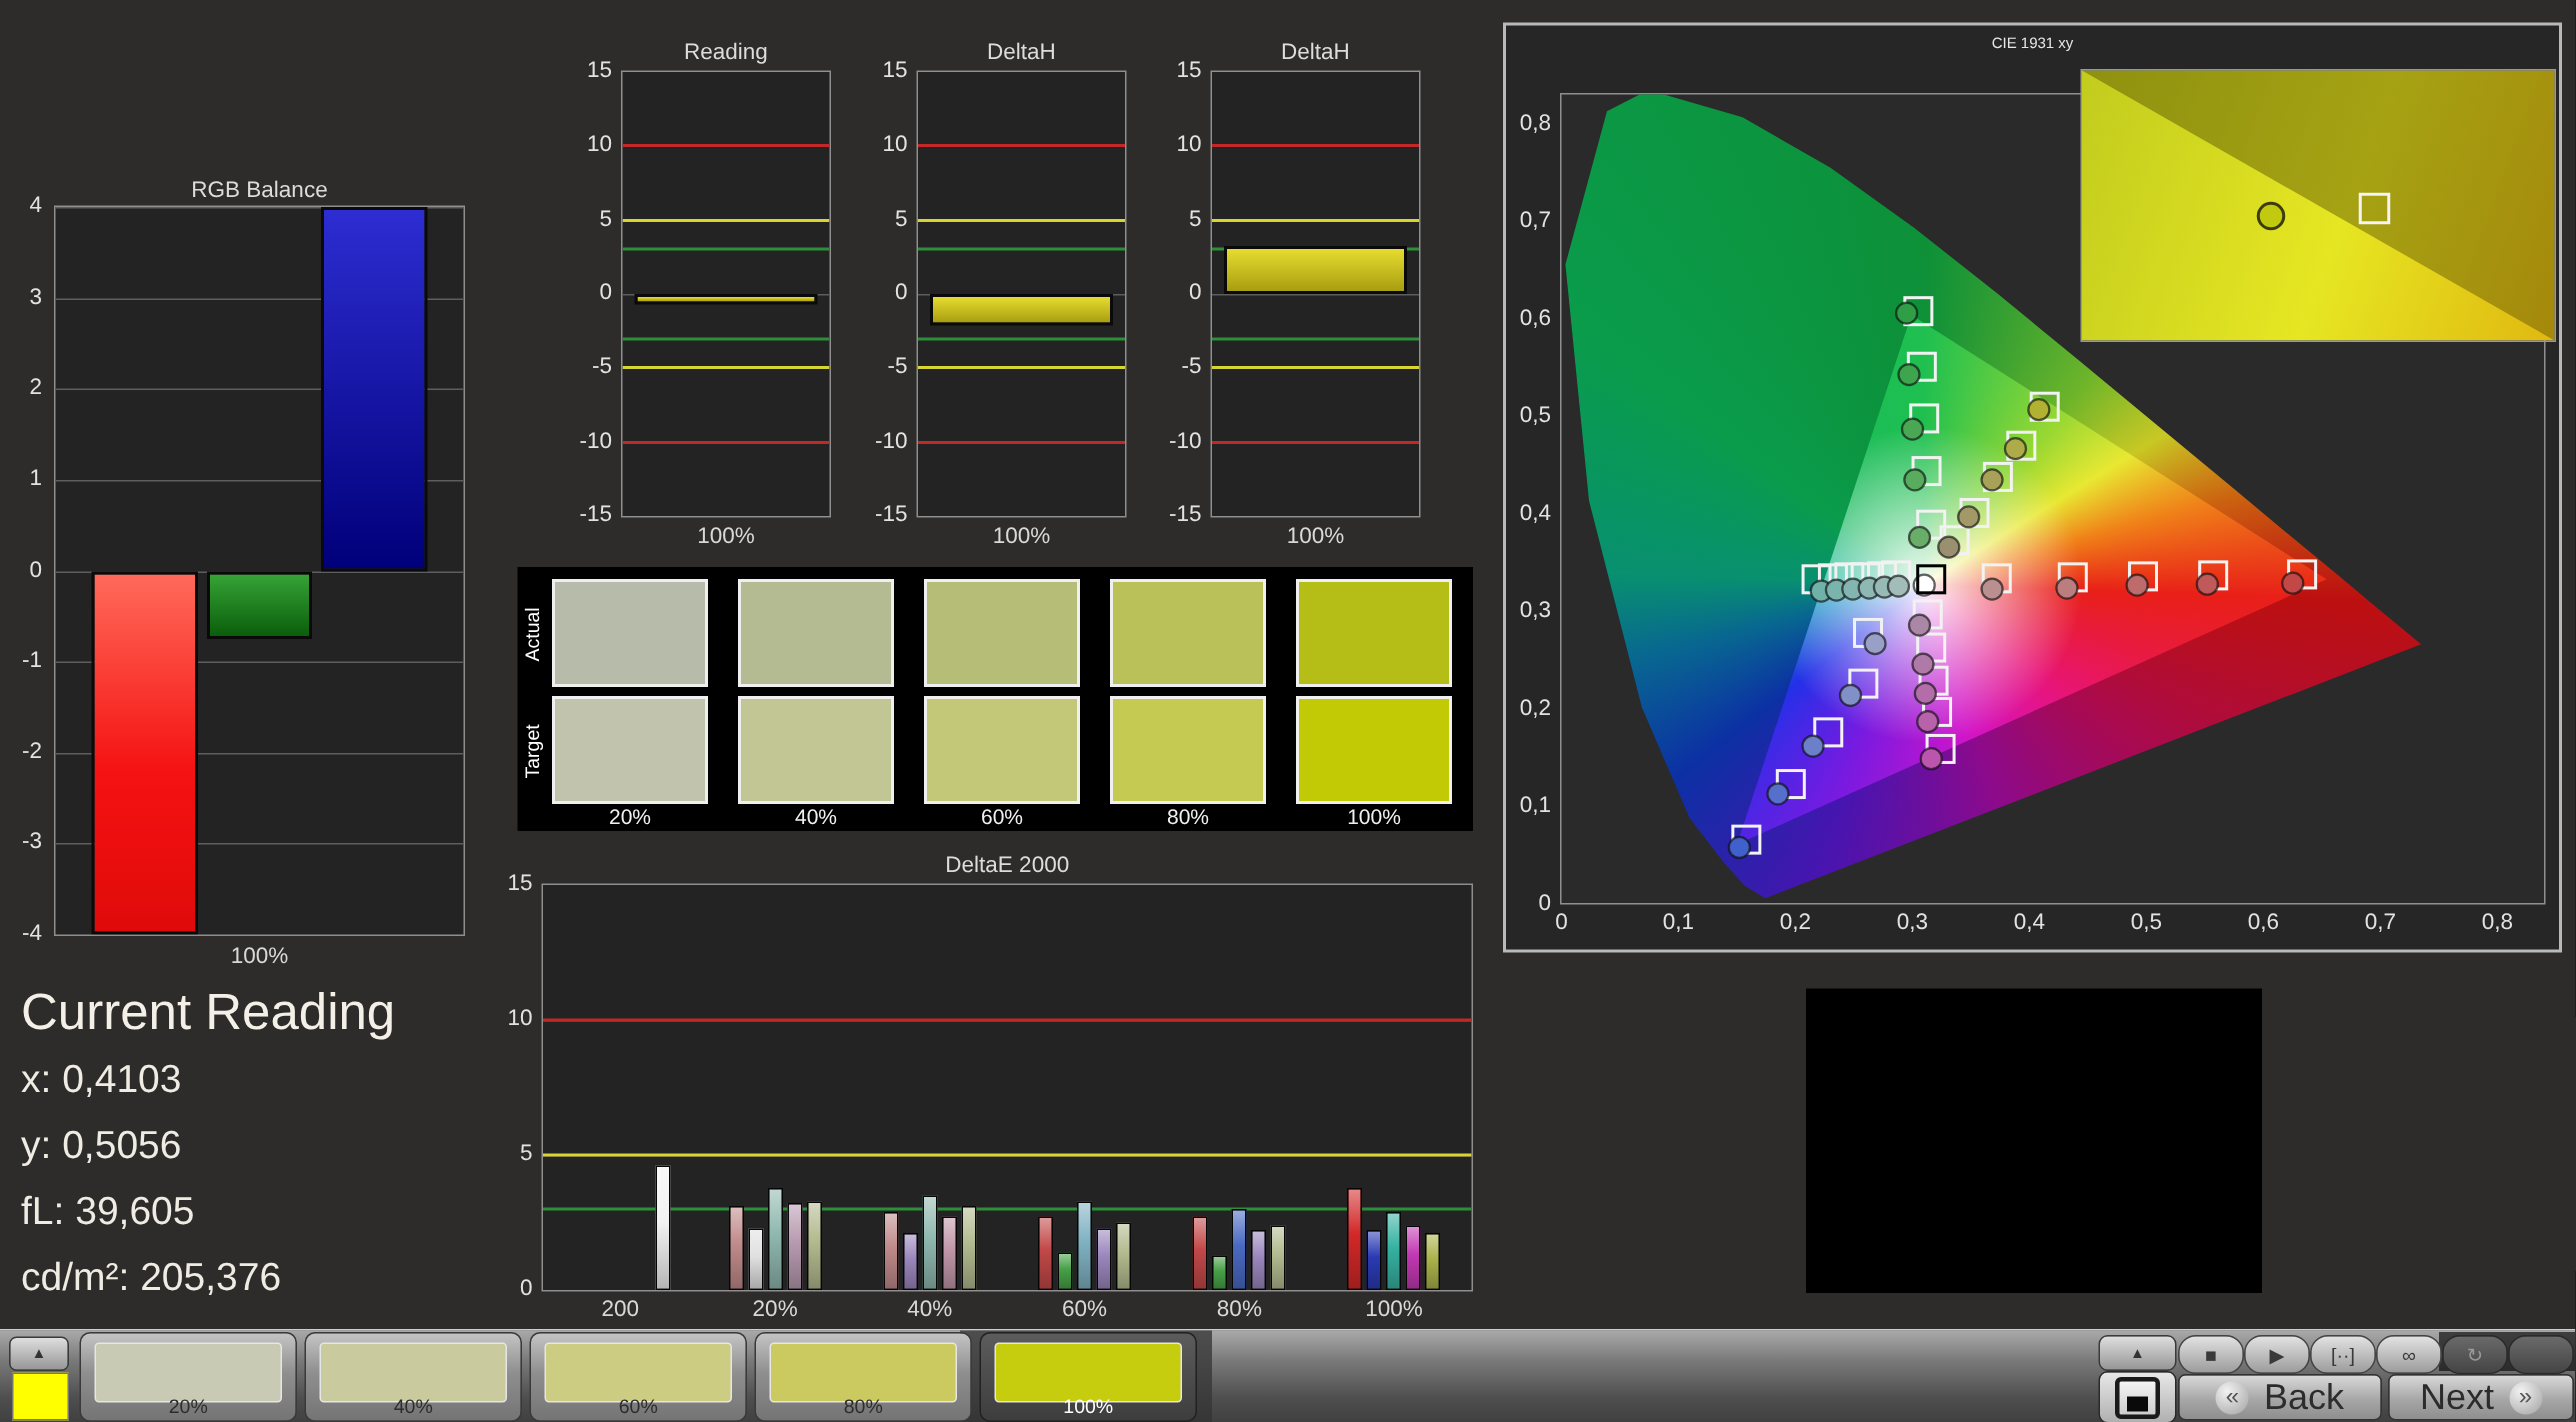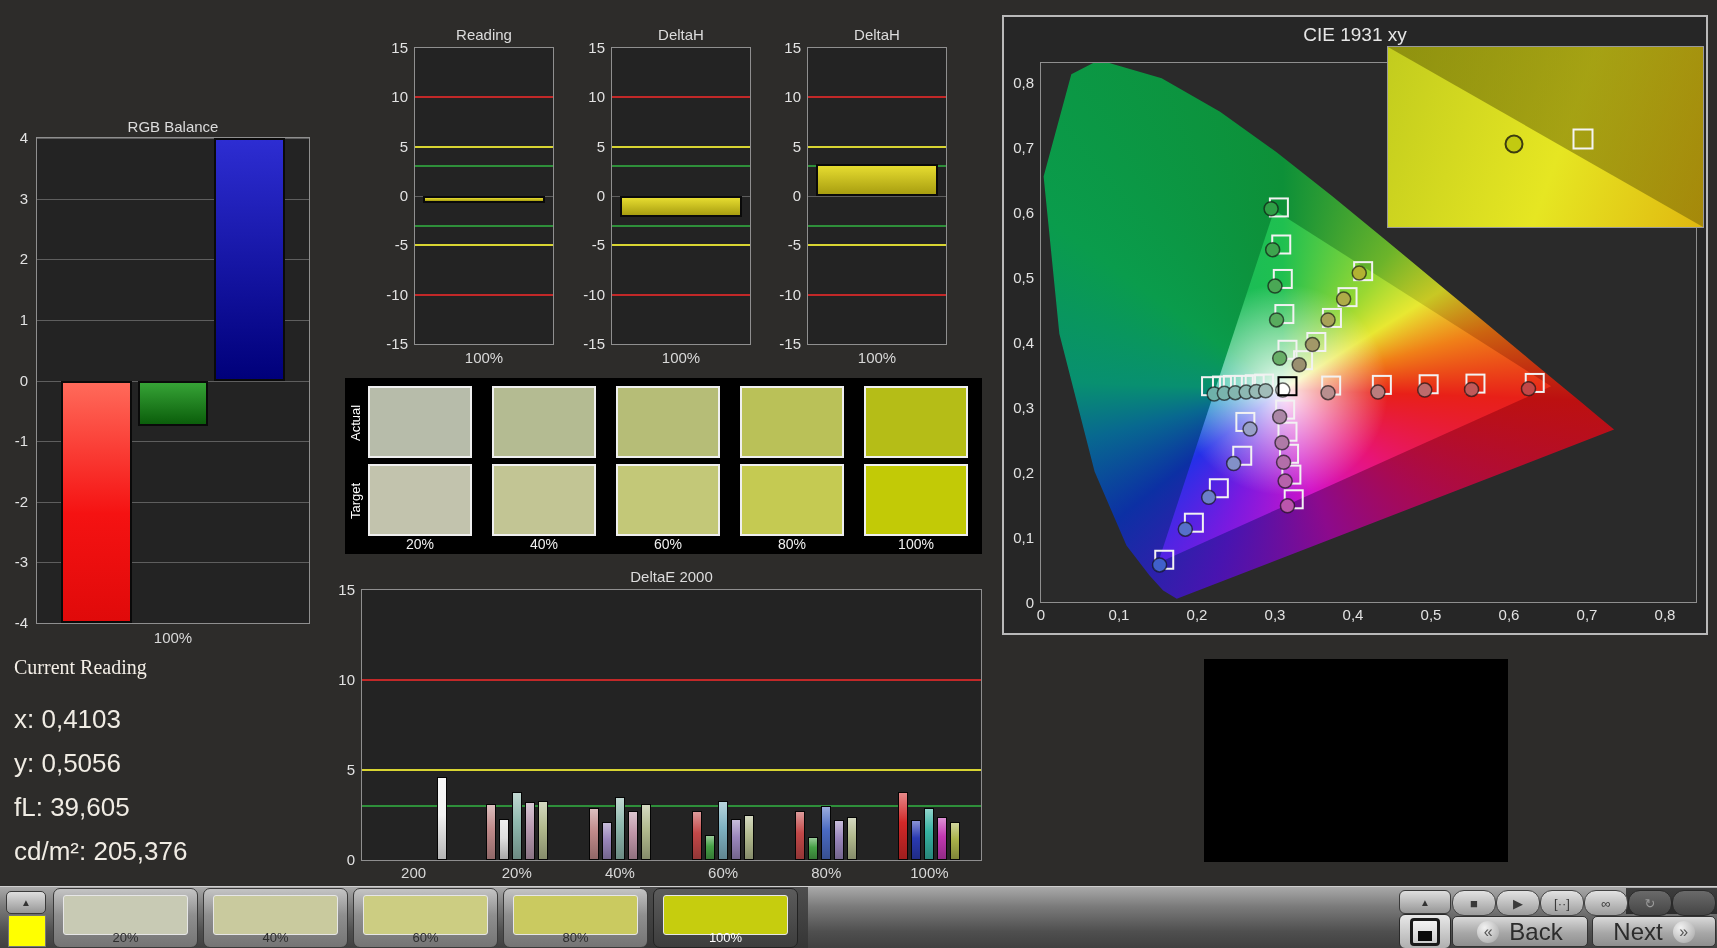--- a/index.html
+++ b/index.html
@@ -19,32 +19,32 @@
   .bar{position:absolute;box-sizing:border-box;border:2px solid #0a0a0a;}
   .bar.red{background:linear-gradient(180deg,#ff6a5a,#f51212 55%,#e00a0a);}
   .bar.green{background:linear-gradient(180deg,#36a336,#0b5e0b);}
   .bar.blue{background:linear-gradient(180deg,#2d2dd2,#00007a);}
   .bar.yellow{background:linear-gradient(180deg,#e6dc30,#a89e10);}
   .debar{position:absolute;box-sizing:border-box;border:1px solid #050505;
          background-image:linear-gradient(rgba(255,255,255,.45),rgba(255,255,255,0) 45%,rgba(0,0,0,.25));}
   .delab{position:absolute;width:90px;text-align:center;font-size:15px;color:#d8d8d8;}
   
   .page-title{position:absolute;left:22px;top:16px;font-size:43px;font-weight:300;color:#f4efe7;margin:0;}
-  .cr-head{position:absolute;left:14px;top:656px;font-size:20px;color:#f4efe7;font-family:Liberation Serif, serif;}
+  .cr-head{position:absolute;left:14px;top:656px;font-size:34px;color:#f4efe7;}
   .cr-line{position:absolute;left:14px;font-size:26px;color:#f0ece4;}
   
   .sat-panel{position:absolute;left:345px;top:378px;width:637px;height:176px;background:#000;}
   .sat-rowlab{position:absolute;left:2px;width:16px;height:74px;display:flex;align-items:center;justify-content:center;
               writing-mode:vertical-rl;transform:rotate(180deg);font-size:13px;color:#fff;}
   .sat-cell{position:absolute;width:104px;height:72px;border:2px solid #efefef;box-sizing:border-box;}
   .sat-collab{position:absolute;top:158px;width:104px;text-align:center;font-size:14px;color:#f0f0f0;}
   
   .cie-panel{position:absolute;left:1002px;top:15px;width:706px;height:620px;background:#262626;
              border:2px solid #b9b9b9;box-sizing:border-box;}
-  .cie-title{position:absolute;left:0;top:7px;width:100%;text-align:center;font-size:19px;color:#e6e6e6;}
+  .cie-title{position:absolute;left:0;top:7px;width:100%;text-align:center;font-size:10px;color:#e6e6e6;}
   .cie-plot{position:absolute;left:36px;top:45px;width:655px;height:539px;border:1px solid #8f8f8f;
             box-sizing:content-box;background:#2a2a2a;}
   .horseshoe,.gamut{position:absolute;inset:0;}
   .horseshoe{background:conic-gradient(from 0deg at 36.9% 60.6%,
     #0d9038 0deg,#6cb42a 38deg,#c8c824 58deg,#cc6410 74deg,#bc1010 92deg,
     #a80a52 128deg,#8c0a8c 162deg,#4814b0 200deg,#0c30a4 232deg,
     #086890 256deg,#089070 272deg,#0a9c4c 306deg,#0d9038 360deg);}
   .gamut{background:
     radial-gradient(circle at 36.9% 60.6%, rgba(255,255,255,.95), rgba(255,255,255,0) 20%),
     conic-gradient(from 0deg at 36.9% 60.6%,

